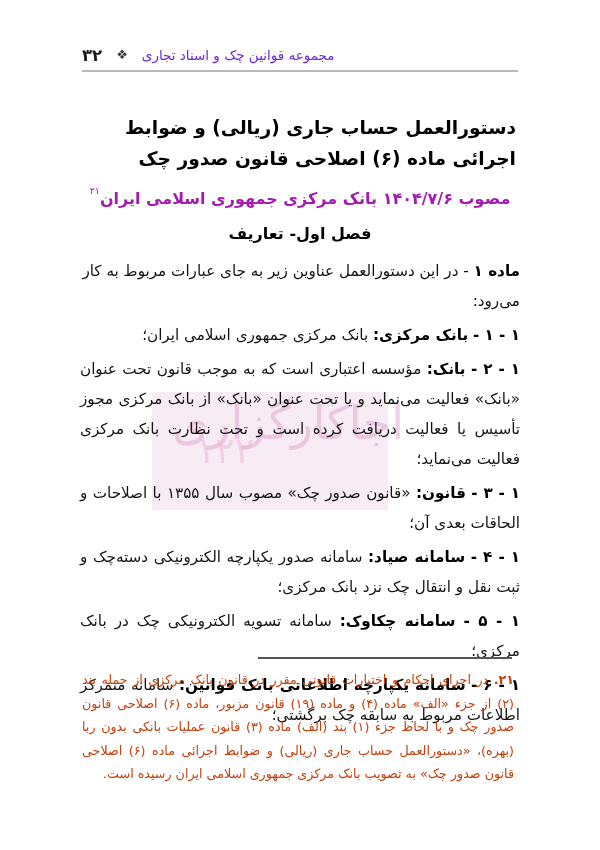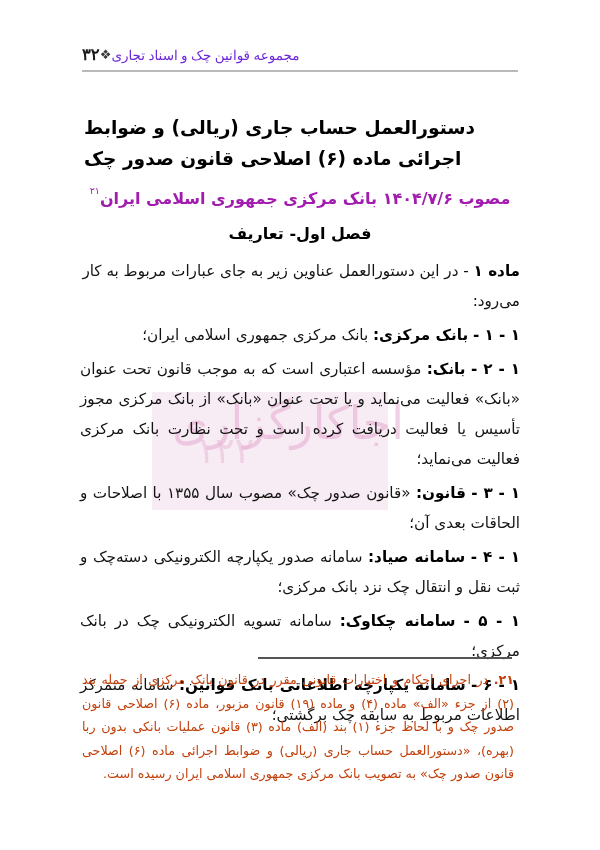--- a/index.html
+++ b/index.html
@@ -81,21 +81,21 @@
     display: flex;
     flex-direction: row;
     align-items: center;
     justify-content: flex-end;
     gap: 0;
   }
   .header-inner {
     display: flex;
     flex-direction: row-reverse;
     align-items: center;
-    font-family: Liberation Serif, serif;
+    gap: 14px;
   }
   .page-number {
     font-size: 16.5px;
     font-weight: bold;
     color: #1a1a1a;
     letter-spacing: 0.5px;
   }
   .header-ornament {
     font-size: 13px;
     color: #3a3a3a;
@@ -116,21 +116,21 @@
     height: 1.6px;
     background: #b9b9b9;
   }
 
   
   .doc-title {
     position: absolute;
     top: 112px;
     left: 84px;
     width: 432px;
-    text-align: left;
+    text-align: right;
     font-size: 18.6px;
     font-weight: bold;
     line-height: 31px;
     color: #000000;
     letter-spacing: -0.2px;
   }
   .doc-subtitle {
     position: absolute;
     top: 182px;
     left: 84px;

